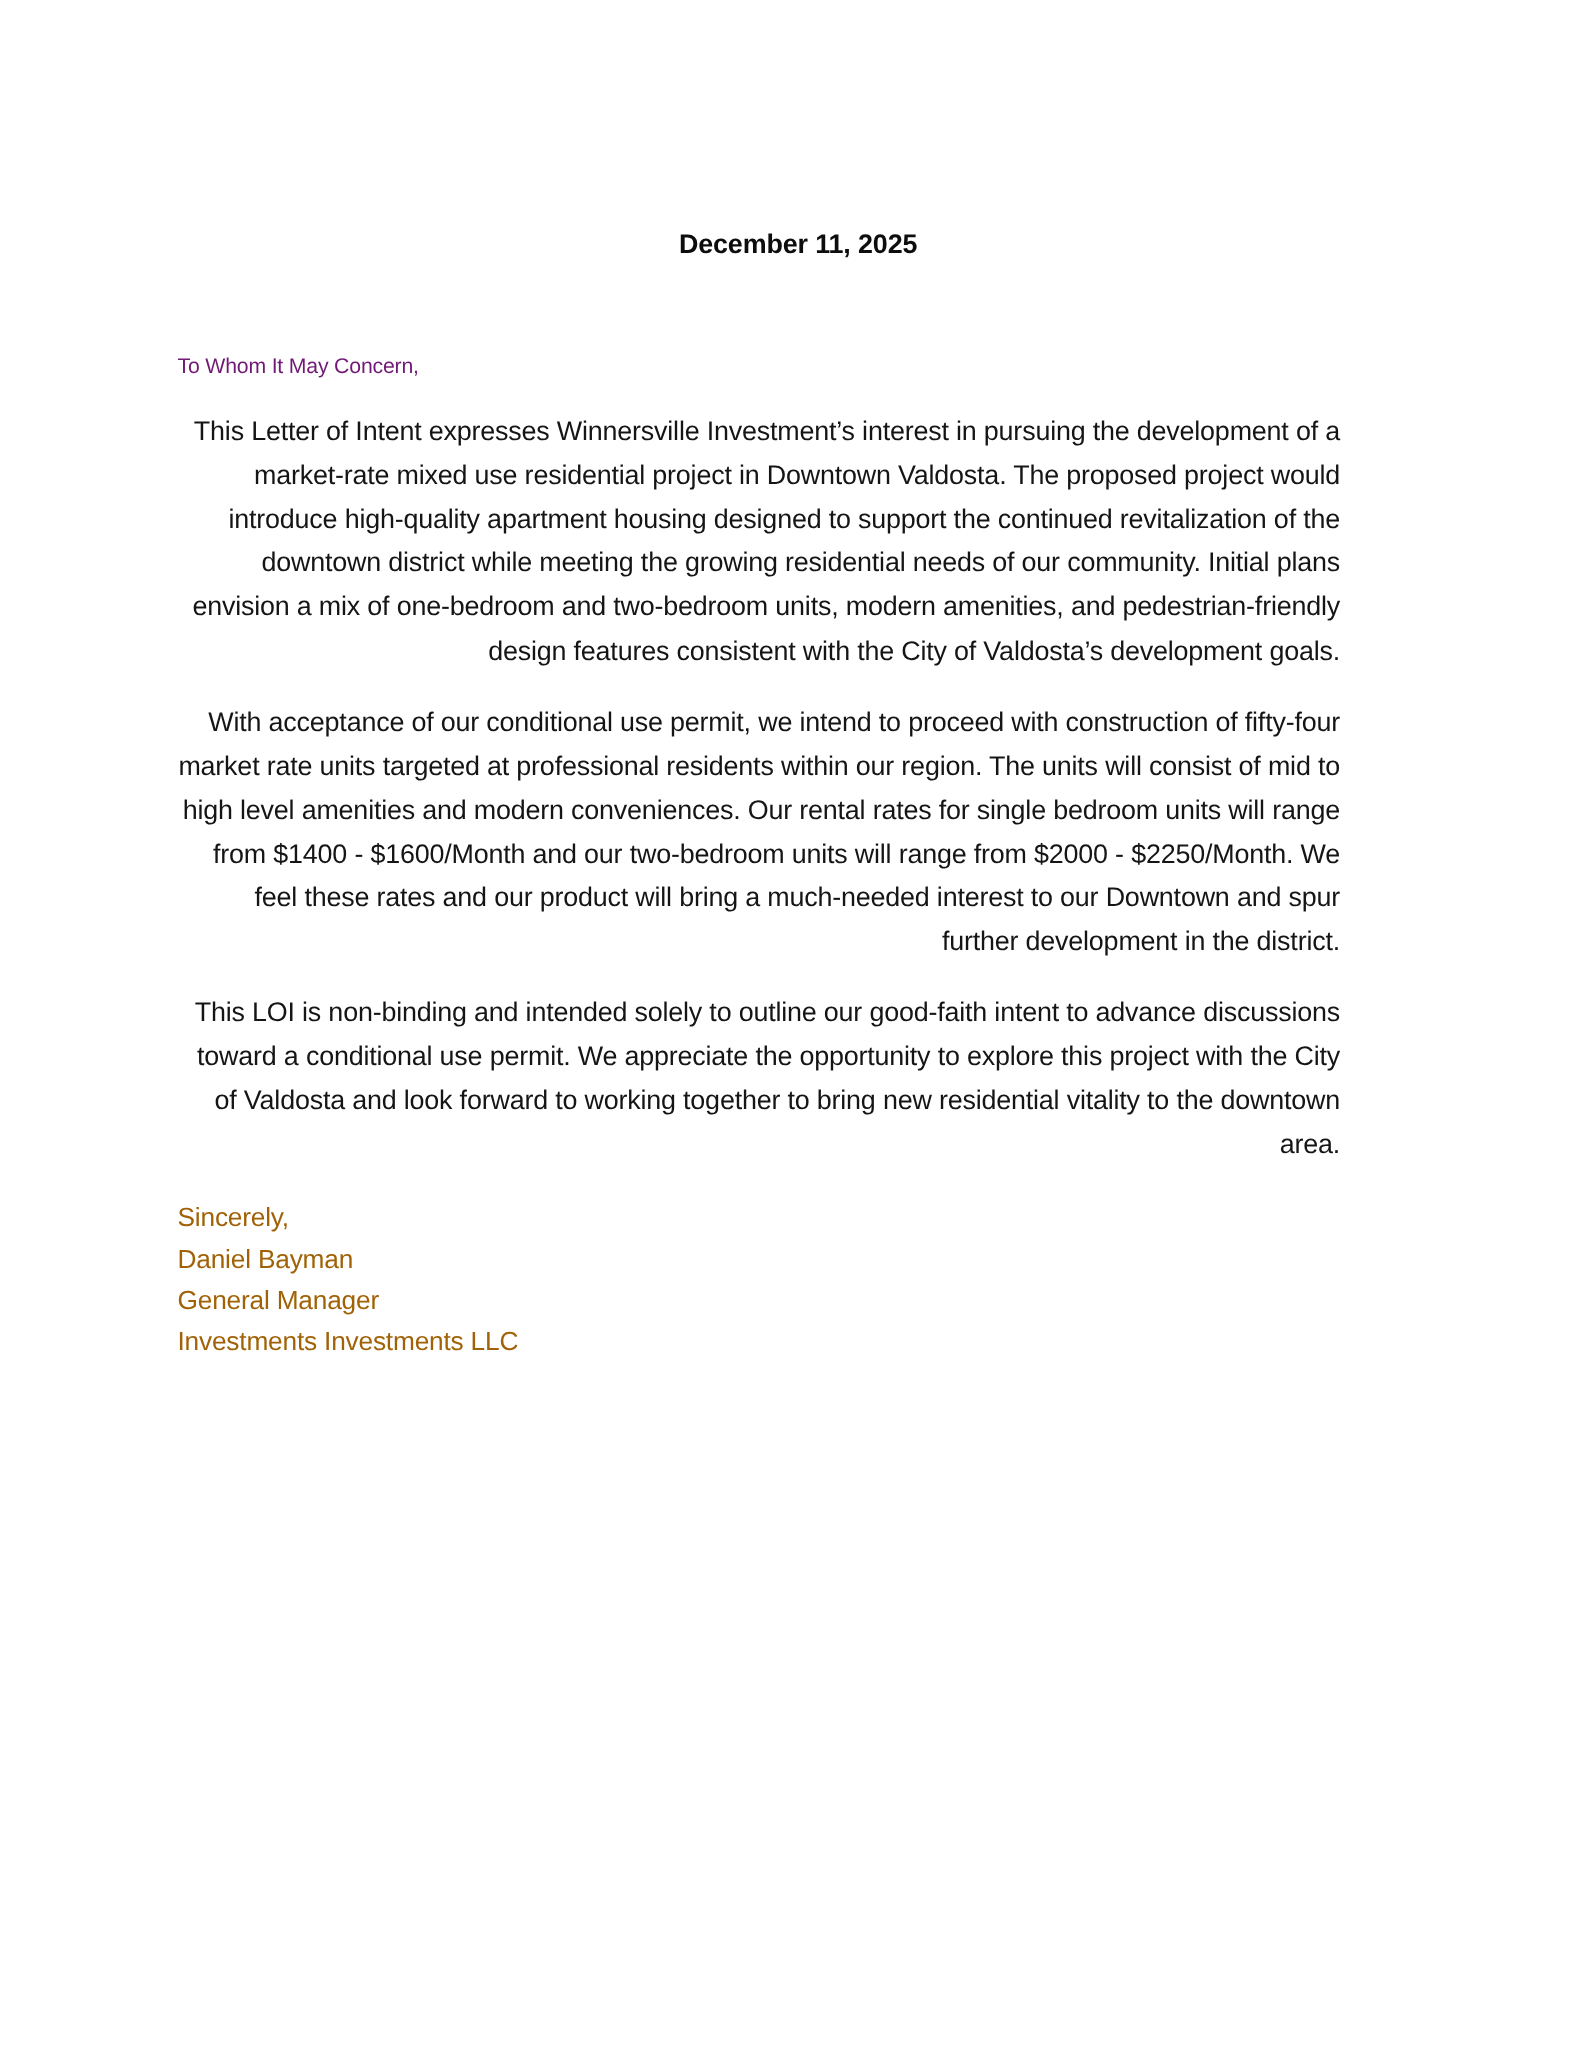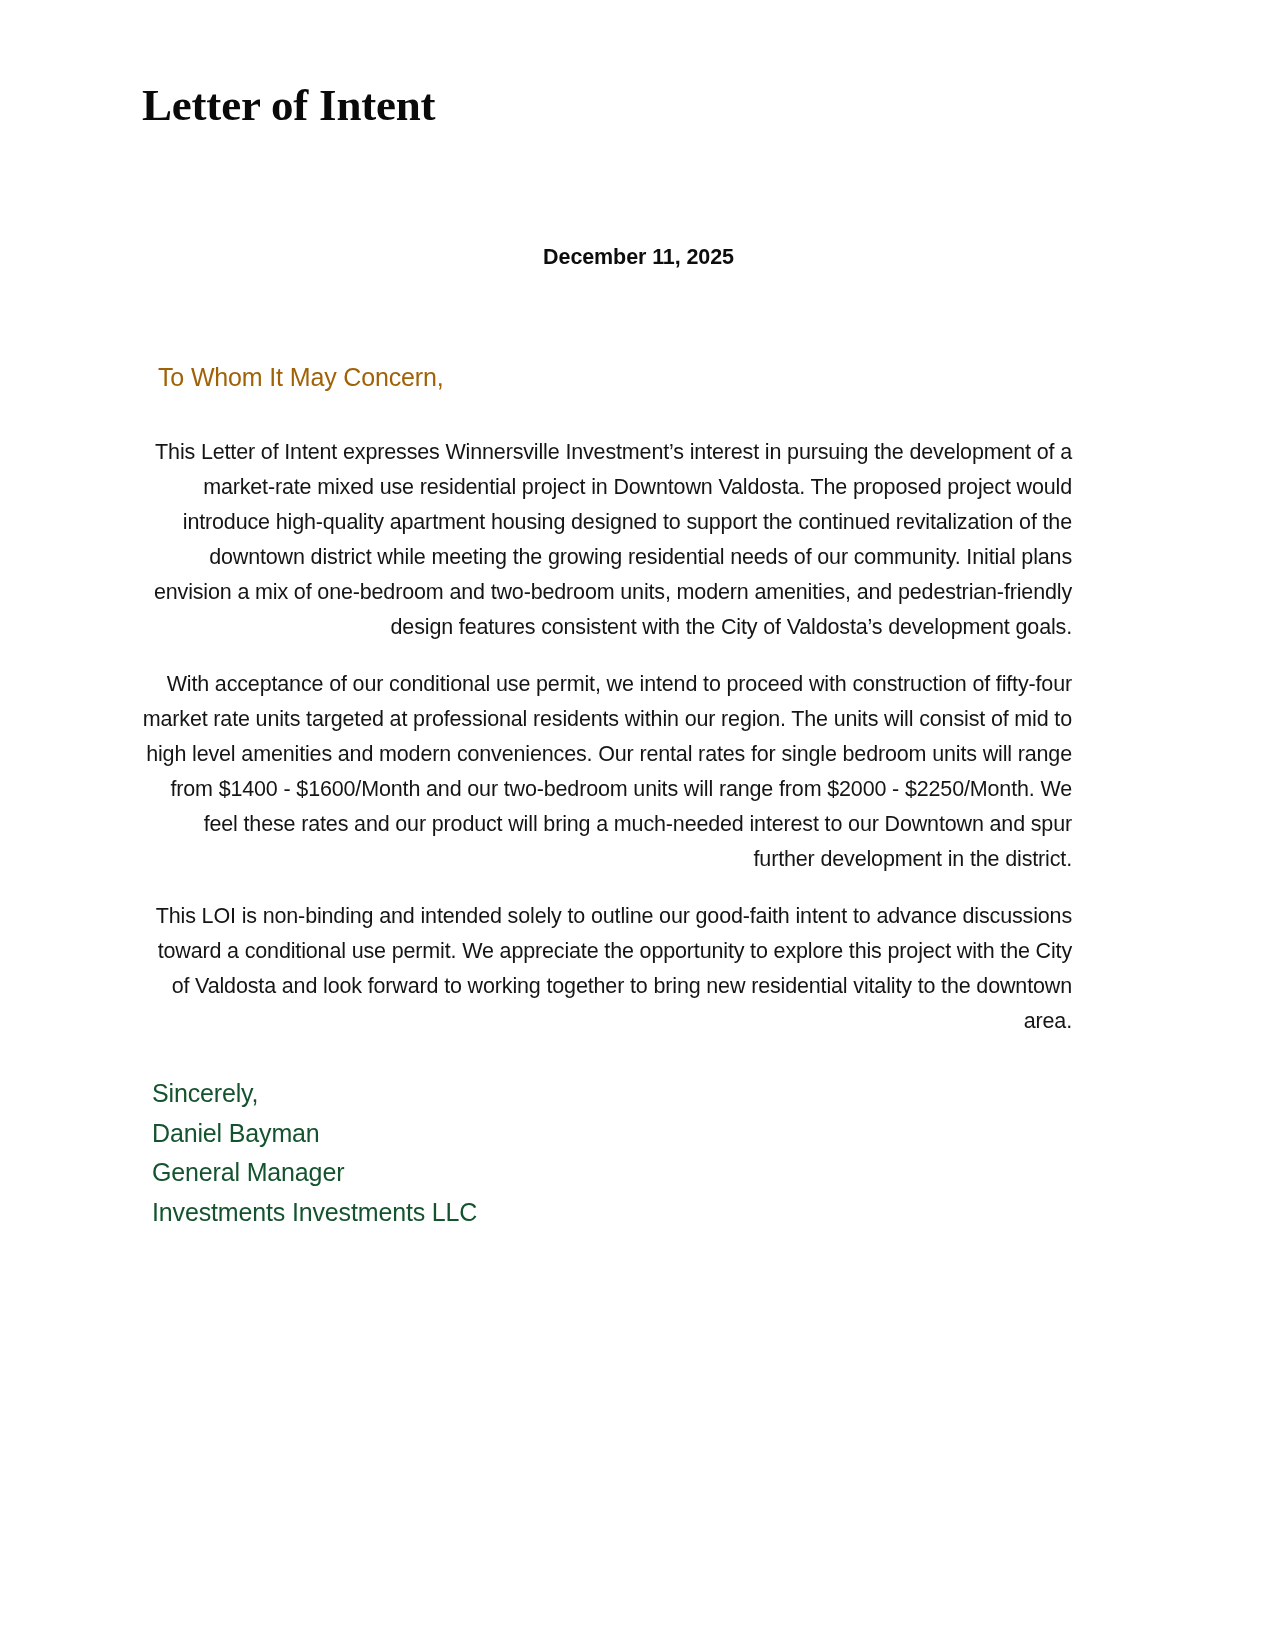--- a/index.html
+++ b/index.html
@@ -36,55 +36,54 @@
     font-family: "Liberation Sans", sans-serif;
     font-weight: bold;
     font-size: 21.5px;
     letter-spacing: -0.1px;
     color: #0d0d0d;
     margin: 0;
     padding-top: 113px;
     text-align: center;
   }
   .salutation {
-    font-size: 25px;
+    font-size: 17px;
     line-height: 1.55;
-    color: #a16207;
-    margin: 16px;
+    color: #701a75;
+    margin: 0;
     padding-top: 72px;
     letter-spacing: -0.15px;
   }
   .body-para {
     font-size: 21.5px;
     line-height: 1.63;
     color: #151515;
     margin: 0;
     padding-top: 22px;
     letter-spacing: -0.15px;
     max-width: 930px;
     text-align: right;
   }
   .sign-off {
-    font-size: 25px;
+    font-size: 21px;
     line-height: 1.58;
-    color: #14532d;
-    margin: 10px;
+    color: #a16207;
+    margin: 0;
     padding-top: 25px;
     letter-spacing: -0.15px;
   }
   .sign-off .line {
     display: block;
   }
 </style>
 </head>
 <body>
 
 <div class="page">
 
-  <h1 class="doc-title">Letter of Intent</h1>
 
   <p class="date-line">December 11, 2025</p>
 
   <p class="salutation">To Whom It May Concern,</p>
 
   <p class="body-para">This Letter of Intent expresses Winnersville Investment’s interest in pursuing the development of a market-rate mixed use residential project in Downtown Valdosta. The proposed project would introduce high-quality apartment housing designed to support the continued revitalization of the downtown district while meeting the growing residential needs of our community. Initial plans envision a mix of one-bedroom and two-bedroom units, modern amenities, and pedestrian-friendly design features consistent with the City of Valdosta’s development goals.</p>
 
   <p class="body-para">With acceptance of our conditional use permit, we intend to proceed with construction of fifty-four market rate units targeted at professional residents within our region. The units will consist of mid to high level amenities and modern conveniences. Our rental rates for single bedroom units will range from $1400 - $1600/Month and our two-bedroom units will range from $2000 - $2250/Month.  We feel these rates and our product will bring a much-needed interest to our Downtown and spur further development in the district.</p>
 
   <p class="body-para">This LOI is non-binding and intended solely to outline our good-faith intent to advance discussions toward a conditional use permit. We appreciate the opportunity to explore this project with the City of Valdosta and look forward to working together to bring new residential vitality to the downtown area.</p>

